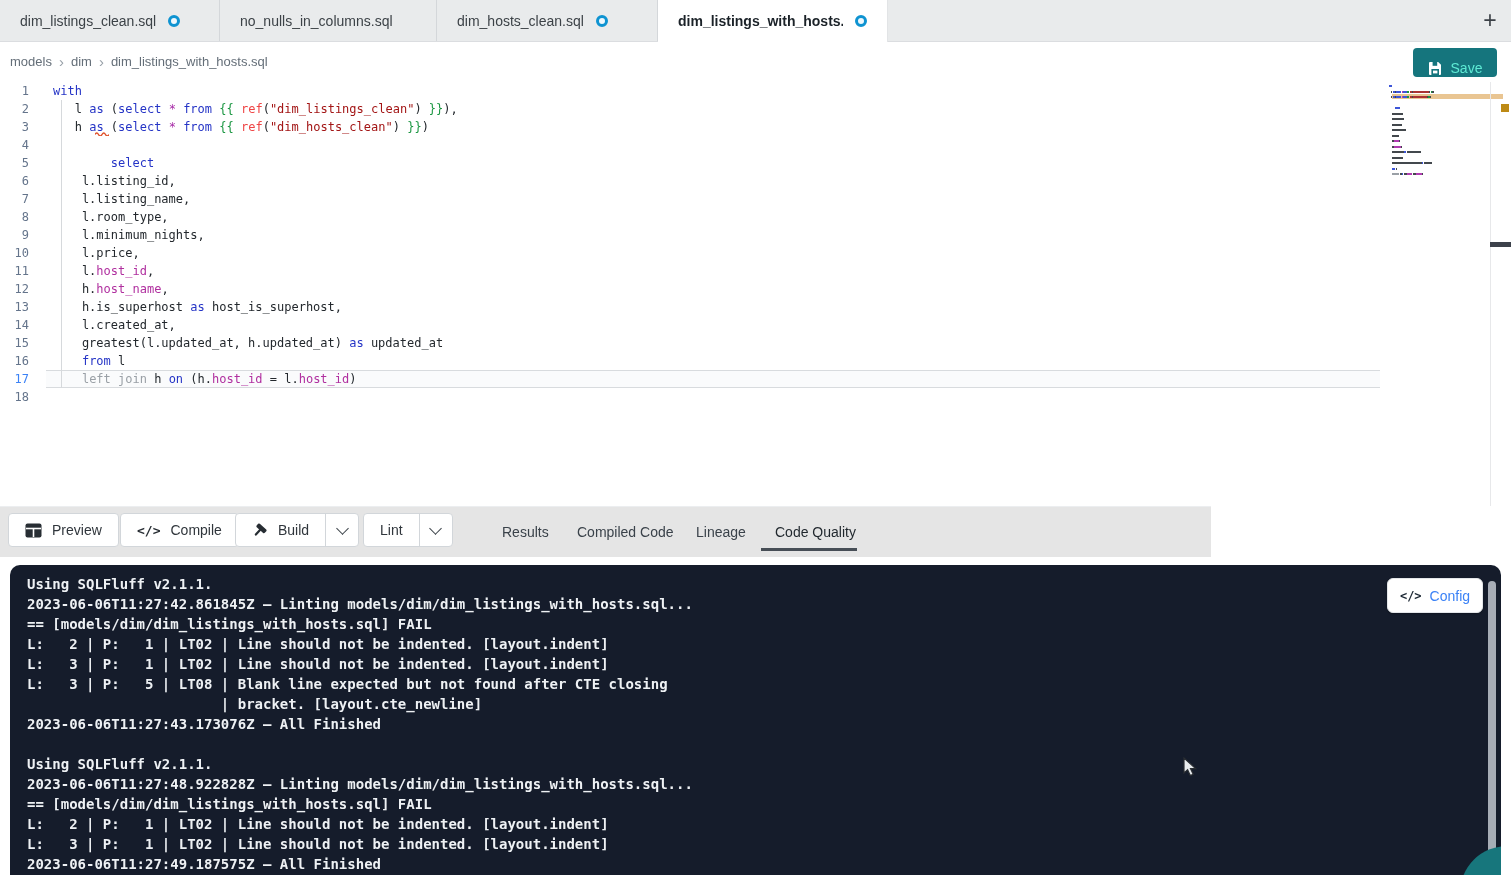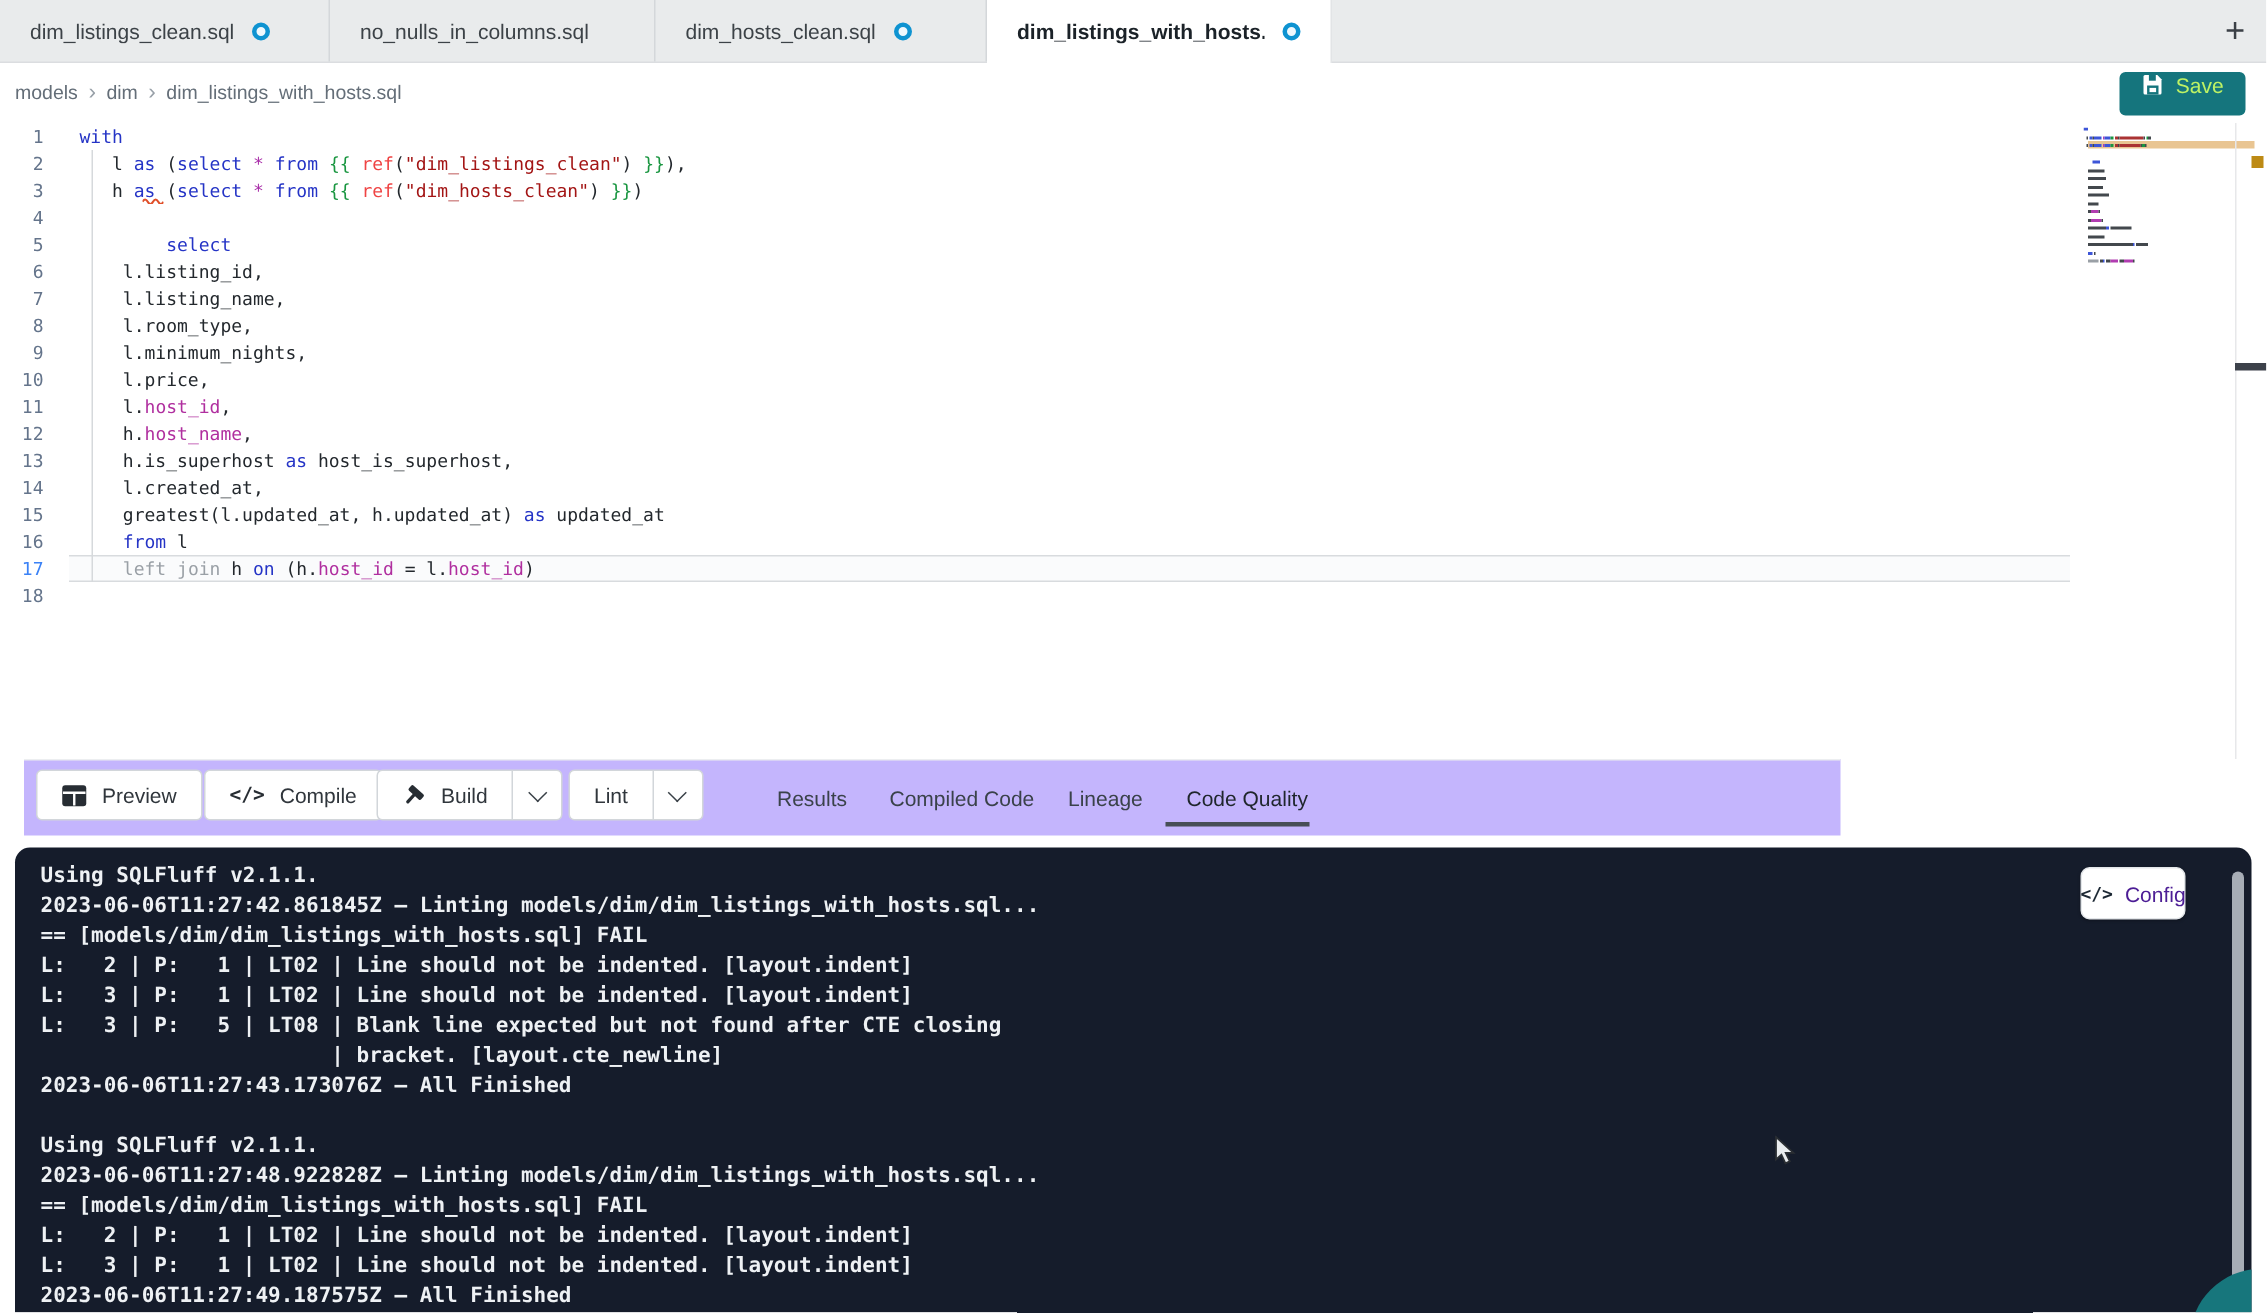--- a/index.html
+++ b/index.html
@@ -18,22 +18,22 @@
   .tab .tab-label + .dot{margin-left:12px;}
   .newtab{position:absolute;right:6px;top:5px;width:30px;height:30px;font-size:23px;
           color:#3b4046;display:flex;align-items:center;justify-content:center;cursor:pointer;}
 
   
   .topbar{position:absolute;left:0;top:41px;width:1511px;height:41px;background:#fff;}
   .crumbs{position:absolute;left:10px;top:0;height:41px;display:flex;align-items:center;
           font-size:13px;color:#646e78;gap:7px;}
   .crumbs .sep::before{content:"›";color:#98a0a8;font-size:15px;}
   .save{position:absolute;right:14px;top:7px;width:84px;height:29px;background:#15757d;
-        border:none;border-radius:4px;color:#bef264;font-size:14px;font-family:"Liberation Sans",sans-serif;
-        display:flex;align-items:flex-start;justify-content:center;gap:8px;cursor:pointer;}
+        border:none;border-radius:4px;color:#5eead4;font-size:14px;font-family:"Liberation Sans",sans-serif;
+        display:flex;align-items:flex-end;justify-content:center;gap:8px;cursor:pointer;}
 
   
   .editor{position:absolute;left:0;top:82px;width:1511px;height:424px;background:#fff;
           font-family:"DejaVu Sans Mono",monospace;font-size:12px;line-height:18px;}
   .active-line{position:absolute;left:46px;top:288px;width:1334px;height:18px;background:#fafbfc;
                border-top:1px solid #d8dbde;border-bottom:1px solid #d8dbde;box-sizing:border-box;}
   .indent-guide{position:absolute;left:61px;top:18px;height:288px;border-left:1px solid #d6d9dc;}
   .cl{position:absolute;left:0;height:18px;white-space:pre;z-index:2;}
   .ln{position:absolute;left:0;width:29px;text-align:right;color:#64748b;}
   .ln.cur{color:#3b82f6;}
@@ -45,21 +45,21 @@
   .minimap{position:absolute;left:1389px;top:3px;width:76px;height:108px;overflow:hidden;z-index:2;}
   .mm-row{height:5.5px;white-space:nowrap;font-size:0;}
   .mm-row span{display:inline-block;height:2px;vertical-align:top;}
   .mm-band{position:absolute;left:1392px;top:12px;width:111px;height:5px;background:#ecc globalization;}
   .mm-band{background:rgba(226,178,110,0.75);}
   .ruler-sep{position:absolute;left:1490px;top:0;height:424px;border-left:1px solid #e7e8ea;}
   .ruler-marker{position:absolute;left:1501px;top:22px;width:8px;height:8px;background:#bd8a15;}
   .ruler-thumb{position:absolute;left:1490px;top:160px;width:21px;height:5px;background:#3c414a;}
 
   
-  .toolbar{position:absolute;left:16px;top:506px;width:1211px;height:51px;background:#c4b5fd;
+  .toolbar{position:absolute;left:0;top:506px;width:1211px;height:51px;background:#e5e5e5;
            border-top:1px solid #eceef0;box-sizing:border-box;}
   .tbtn{position:absolute;top:6px;height:34px;border:1px solid #d2d6da;border-radius:4px;background:#fff;
         display:flex;align-items:center;box-sizing:border-box;font-size:14px;color:#30363c;}
   .tmain{display:flex;align-items:center;gap:10px;padding:0 16px;height:100%;background:none;border:none;
          font-size:14px;color:#30363c;font-family:"Liberation Sans",sans-serif;cursor:pointer;}
   .tcaret{width:33px;height:100%;border:none;border-left:1px solid #d2d6da;background:none;
           display:flex;align-items:center;justify-content:center;cursor:pointer;}
   .chev{display:inline-block;width:8px;height:8px;border-right:1.8px solid #394047;
         border-bottom:1.8px solid #394047;transform:rotate(45deg);margin-top:-4px;}
   .code-glyph{font-family:"DejaVu Sans Mono",monospace;font-weight:bold;font-size:13px;color:#272d33;}
@@ -67,23 +67,23 @@
   .ptab{position:absolute;top:16px;font-size:14px;color:#3a424a;background:none;border:none;
         font-family:"Liberation Sans",sans-serif;cursor:pointer;white-space:nowrap;}
   .ptab.active{color:#1f262c;}
   .ptab-underline{position:absolute;left:761px;top:41px;width:96px;height:3px;background:#474e56;}
 
   
   .terminal{position:absolute;left:10px;top:565px;width:1491px;height:310px;background:#151c2b;
             border-radius:10px 10px 0 0;overflow:hidden;}
   .terminal pre{position:absolute;left:17px;top:9px;margin:0;font-family:"DejaVu Sans Mono",monospace;
                 font-weight:bold;font-size:14px;line-height:20px;color:#eef1f4;white-space:pre;}
-  .config{position:absolute;left:1377px;top:13px;width:70px;height:35px;background:#fff;border:1px solid #e3e6e9;
+  .config{position:absolute;left:1377px;top:13px;width:96px;height:35px;background:#fff;border:1px solid #e3e6e9;
           border-radius:6px;display:flex;align-items:center;justify-content:center;gap:8px;
-          font-size:14px;color:#4c1d95;font-family:"Liberation Sans",sans-serif;cursor:pointer;
+          font-size:14px;color:#3b82f6;font-family:"Liberation Sans",sans-serif;cursor:pointer;
           box-shadow:0 1px 2px rgba(0,0,0,0.25);}
   .config .code-glyph{font-size:12px;color:#1b2733;}
   .tscroll{position:absolute;left:1478px;top:16px;width:8px;height:278px;background:#a7adb6;border-radius:4px;}
   .help-circle{position:absolute;left:1450px;top:281px;width:94px;height:94px;border-radius:50%;
                background:#17767c;z-index:3;}
   .mouse-cursor{position:absolute;left:1173px;top:192px;z-index:4;}
 </style>
 </head>
 <body>
 

